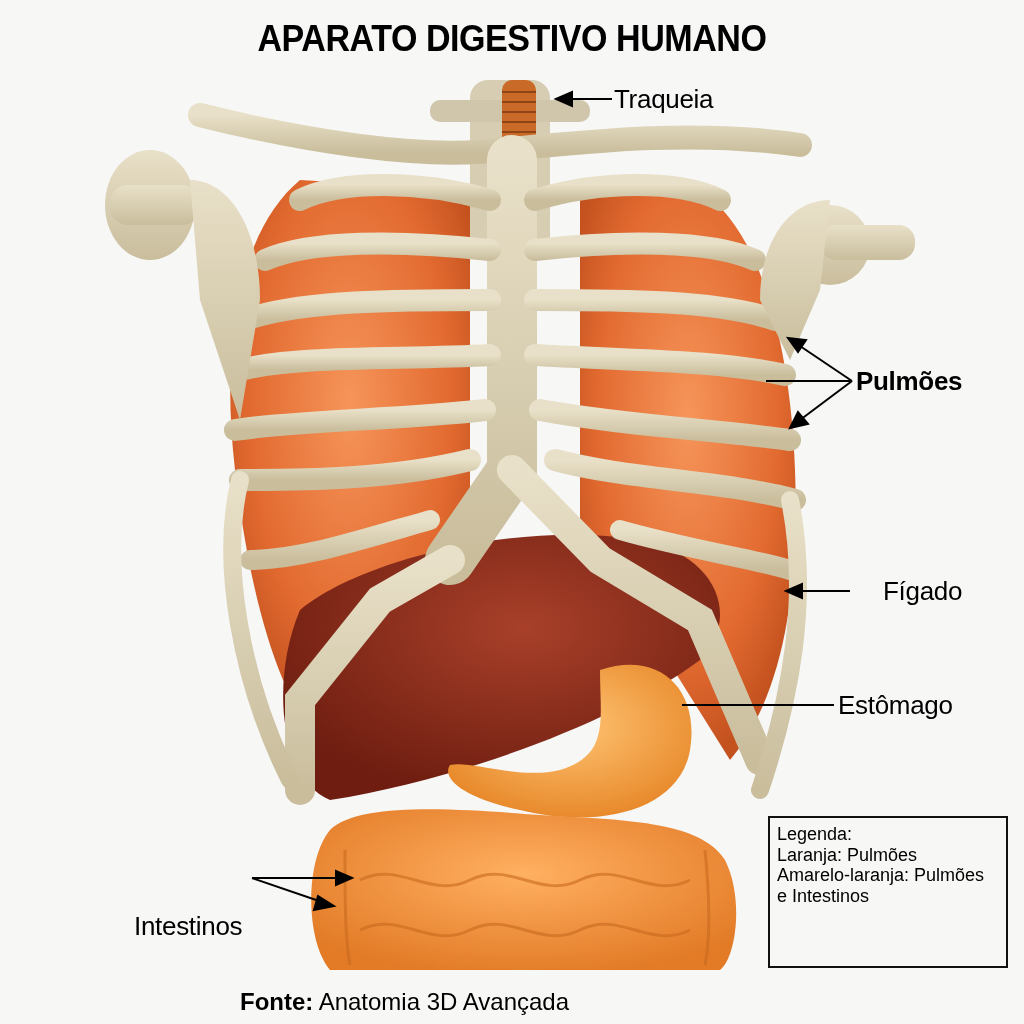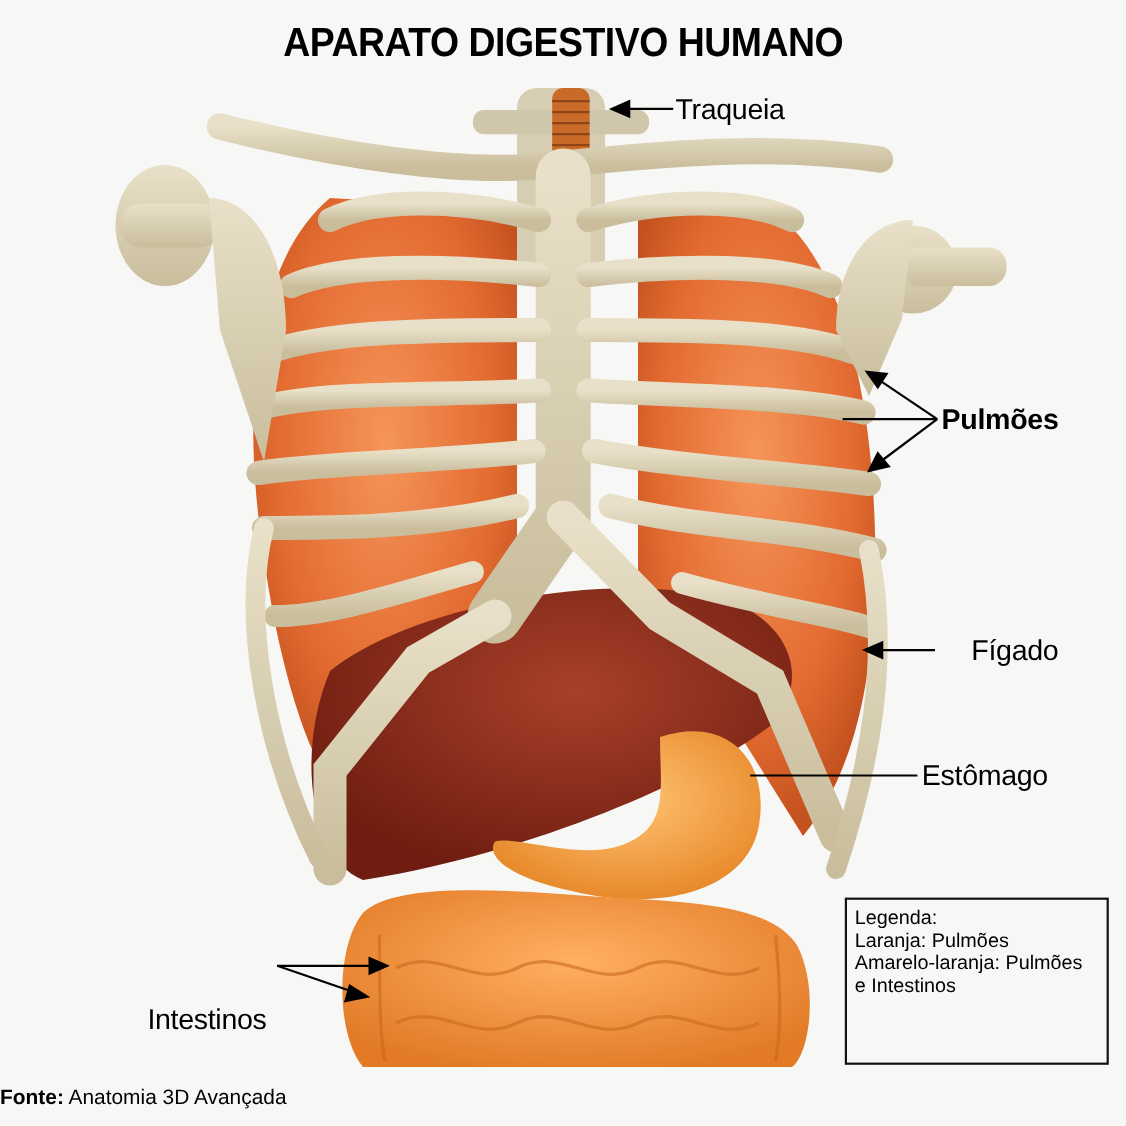--- a/index.html
+++ b/index.html
@@ -2,21 +2,21 @@
 <html><head>
 <meta charset="utf-8">
 <style>
   html, body { margin:0; padding:0; }
   body { width:1024px; height:1024px; background:#f7f7f6; position:relative; overflow:hidden; font-family:"Liberation Sans", sans-serif; color:#000; }
   .title { position:absolute; top:18px; left:0; width:1024px; text-align:center; font-weight:bold; font-size:37px; letter-spacing:-0.5px; transform:scaleX(0.92); }
   .figure { position:absolute; left:0; top:0; width:1024px; height:1024px; }
   .label { position:absolute; font-size:26px; letter-spacing:-0.3px; }
   .legend { position:absolute; left:768px; top:816px; width:240px; height:152px; border:2px solid #111; background:#f7f7f6; box-sizing:border-box; padding:6px 6px 13px 7px; font-size:18px; line-height:20.5px; }
   .legend div { white-space:nowrap; }
-  .source { position:absolute; top:988px; left:0; width:809px; font-size:19px; }
+  .source { position:absolute; top:988px; left:0; width:809px; text-align:center; font-size:24px; }
   .source b { font-weight:bold; }
 </style>
 </head>
 <body>
 
 <div class="title">APARATO DIGESTIVO HUMANO</div>
 
 <svg class="figure" viewBox="0 0 1024 1024" xmlns="http://www.w3.org/2000/svg">
   <defs>
     <radialGradient id="lungG" cx="50%" cy="40%" r="60%">

